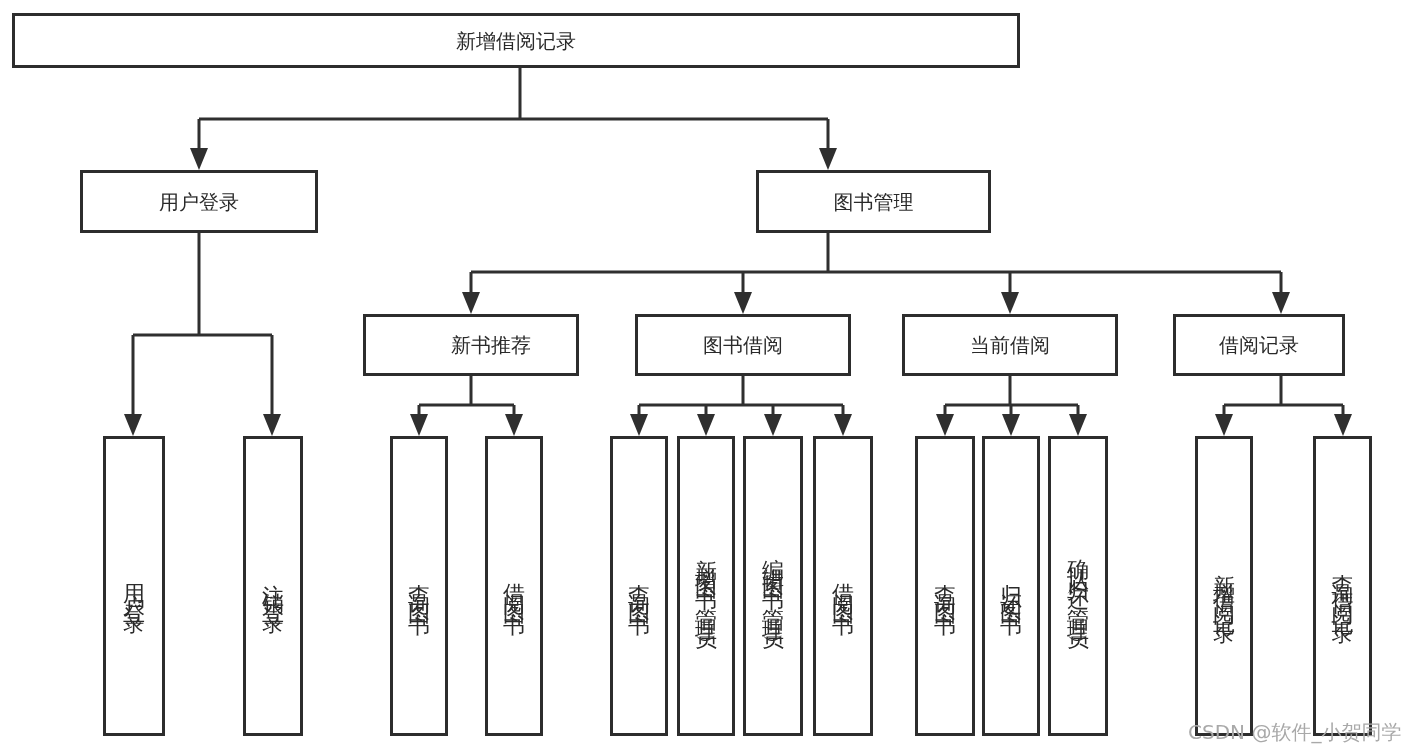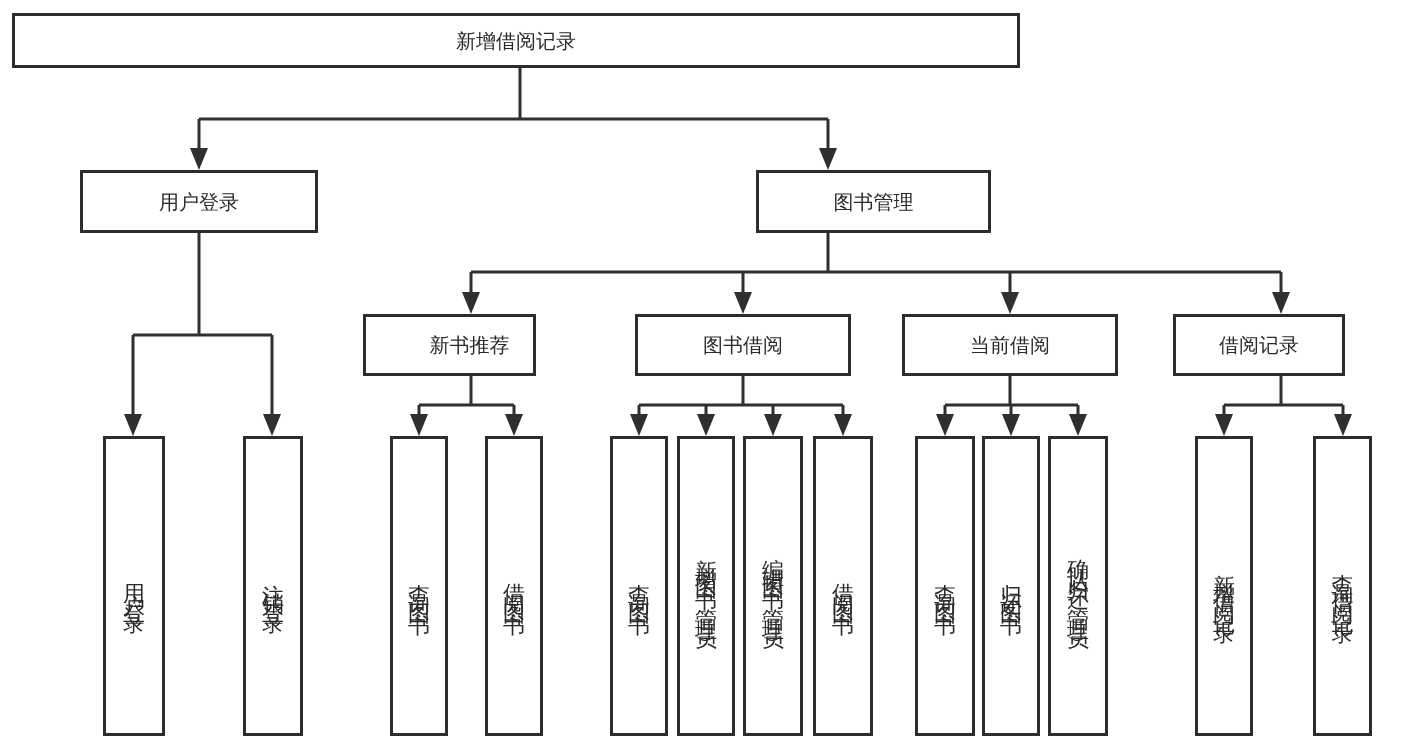--- a/index.html
+++ b/index.html
@@ -88,21 +88,21 @@
     <span>新增借阅记录</span>
   </div>
 
   <div class="node lvl2" style="left:80px; width:238px;">
     <span>用户登录</span>
   </div>
   <div class="node lvl2" style="left:712px; width:235px;margin-left:44px;">
     <span>图书管理</span>
   </div>
 
-  <div class="node lvl3" style="left:363px; width:173px;padding-left:40px;">
+  <div class="node lvl3" style="left:363px; width:216px;padding-left:40px;">
     <span>新书推荐</span>
   </div>
   <div class="node lvl3" style="left:635px; width:216px;">
     <span>图书借阅</span>
   </div>
   <div class="node lvl3" style="left:902px; width:216px;">
     <span>当前借阅</span>
   </div>
   <div class="node lvl3" style="left:1173px; width:172px;">
     <span>借阅记录</span>
@@ -141,14 +141,15 @@
   <div class="node leaf" style="left:1048px; width:60px;">
     <span class="vtext">确认归还（管理员）</span>
   </div>
   <div class="node leaf" style="left:1195px; width:58px;">
     <span class="vtext">新增借阅记录</span>
   </div>
   <div class="node leaf" style="left:1313px; width:59px;">
     <span class="vtext">查询借阅记录</span>
   </div>
 
+  <div class="watermark">CSDN @软件_小贺同学</div>
 
 </div>
 
 </body></html>

